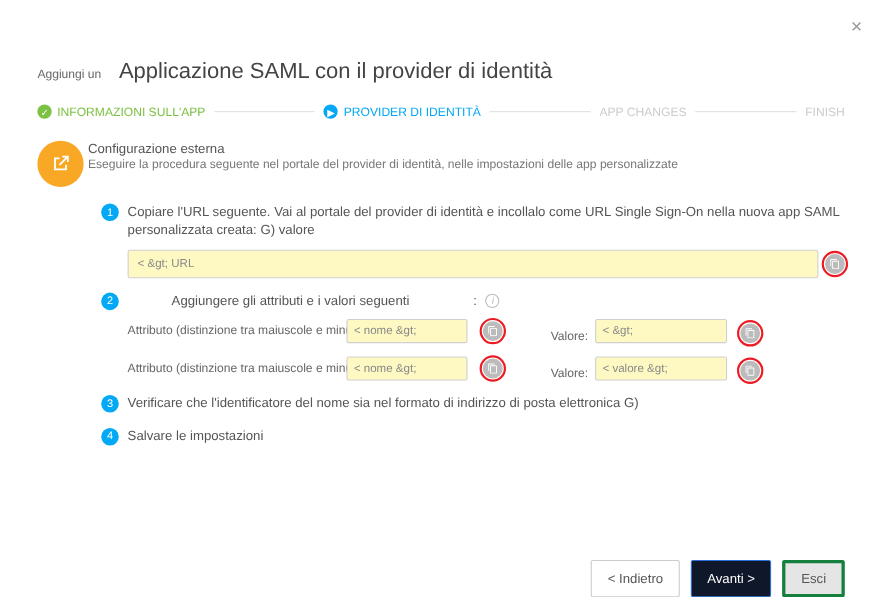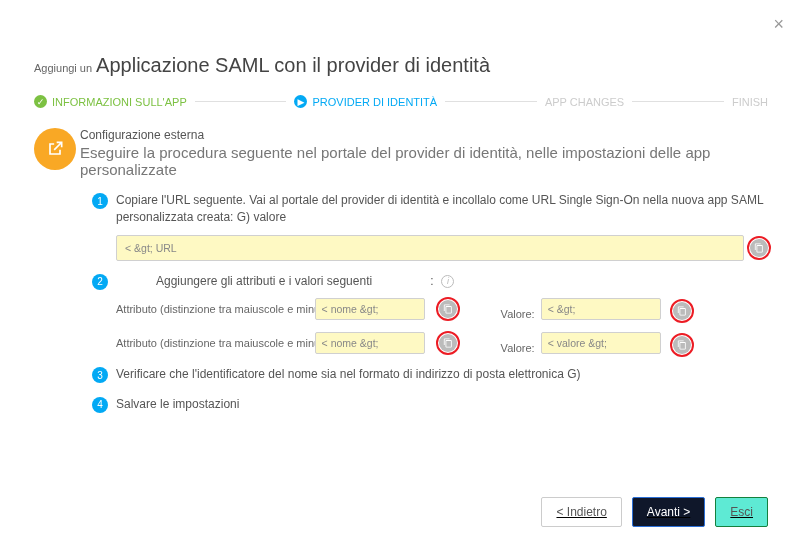--- a/index.html
+++ b/index.html
@@ -1,60 +1,60 @@
 <!DOCTYPE html>
 <html><head>
 <meta charset="utf-8">
 <style>
   * { box-sizing: border-box; }
   body { margin: 0; font-family: "Segoe UI", Arial, sans-serif; background: #fff; width: 802px; height: 543px; overflow: hidden; }
   .dialog { position: relative; width: 802px; height: 543px; }
   .close-x { position: absolute; top: 14px; right: 18px; font-size: 18px; color: #999; cursor: pointer; }
   .header { padding: 54px 34px 10px 34px; }
-  .header-line { display: flex; align-items: baseline; gap: 4px; }
+  .header-line { display: flex; align-items: baseline; gap: 16px; }
   .header-prefix { color: #666; font-size: 11px; }
   .header-title { color: #444; font-size: 20px; font-weight: 400; }
   .stepper { display: flex; align-items: center; padding: 8px 34px 4px 34px; font-size: 11px; }
   .step { display: flex; align-items: center; gap: 5px; }
   .step-icon { width: 13px; height: 13px; border-radius: 50%; display: inline-flex; align-items: center; justify-content: center; color: #fff; font-size: 9px; }
   .step-done .step-icon { background: #7cc142; }
   .step-current .step-icon { background: #03a9f4; }
   .step-done { color: #7cc142; }
   .step-current { color: #03a9f4; }
   .step-future { color: #ccc; }
   .step-sep { flex: 1; height: 1px; background: #e0e0e0; margin: 0 8px; }
   .content { padding: 16px 34px 10px 34px; }
   .ext-row { display: flex; gap: 4px; }
   .ext-icon { width: 42px; height: 42px; border-radius: 50%; background: #f9a825; display: flex; align-items: center; justify-content: center; flex-shrink: 0; }
   .ext-icon svg { width: 20px; height: 20px; fill: #fff; }
   .ext-text .t1 { color: #555; font-size: 12px; margin-bottom: 2px; }
-  .ext-text .t2 { color: #777; font-size: 15px; }
+  .ext-text .t2 { color: #777; font-size: 11px; }
   .steps-area { margin-top: 14px; margin-left: 58px; }
   .step-item { margin-bottom: 12px; }
   .step-head { display: flex; align-items: flex-start; gap: 8px; }
   .num { width: 16px; height: 16px; border-radius: 50%; background: #03a9f4; color: #fff; font-size: 10px; display: inline-flex; align-items: center; justify-content: center; flex-shrink: 0; margin-top: 1px; }
   .step-desc { color: #555; font-size: 12px; line-height: 1.45; }
   .url-box-row { display: flex; align-items: center; margin-top: 8px; margin-left: 24px; }
   .url-box { flex: 1; border: 1px solid #d0d0d0; background: #fef9c3; color: #888; font-size: 10.5px; padding: 6px 8px; border-radius: 2px; }
   .copy-btn { width: 18px; height: 18px; border-radius: 50%; background: #bbb; margin-left: 6px; display: inline-flex; align-items: center; justify-content: center; cursor: pointer; position: relative; }
   .copy-btn::before { content: ""; position: absolute; inset: -3px; border: 2px solid #ec1c24; border-radius: 50%; }
   .copy-btn svg { width: 10px; height: 10px; fill: #fff; }
   .info-ic { width: 13px; height: 13px; border: 1px solid #bbb; border-radius: 50%; display: inline-flex; align-items: center; justify-content: center; color: #bbb; font-size: 9px; font-style: italic; margin-left: 4px; }
   .attr-rows { margin-top: 8px; margin-left: 24px; }
   .attr-row { display: flex; align-items: center; gap: 8px; margin-bottom: 12px; font-size: 11px; color: #666; }
   .attr-label { white-space: nowrap; }
   .attr-input { border: 1px solid #d0d0d0; background: #fef9c3; color: #888; font-size: 10.5px; padding: 4px 6px; border-radius: 2px; }
   .aw1 { width: 110px; }
   .val-group { display: flex; align-items: flex-end; gap: 6px; margin-left: 36px; }
   .vw1 { width: 120px; }
-  .footer { position: absolute; bottom: 16px; right: 34px; display: flex; gap: 10px; text-decoration: underline; }
+  .footer { position: absolute; bottom: 0; right: 34px; display: flex; gap: 10px; }
   .btn { font-size: 12px; padding: 7px 14px; border-radius: 2px; cursor: pointer; }
   .btn-back { background: #fff; border: 1px solid #ccc; color: #555; }
   .btn-next { background: #0f172a; border: 1px solid #2b6fd6; color: #fff; }
-  .btn-exit { background: #5eead4; border: 1px solid #15803d; color: #555; }
+  .btn-exit { background: #e5e5e5; border: 3px solid #15803d; color: #555; }
   .step-desc-inline { display: flex; align-items: center; gap: 4px; margin-left: 40px; }
 </style>
 </head>
 <body>
 
 <div class="dialog">
   <div class="close-x">×</div>
 
   <div class="header">
     <div class="header-line">

